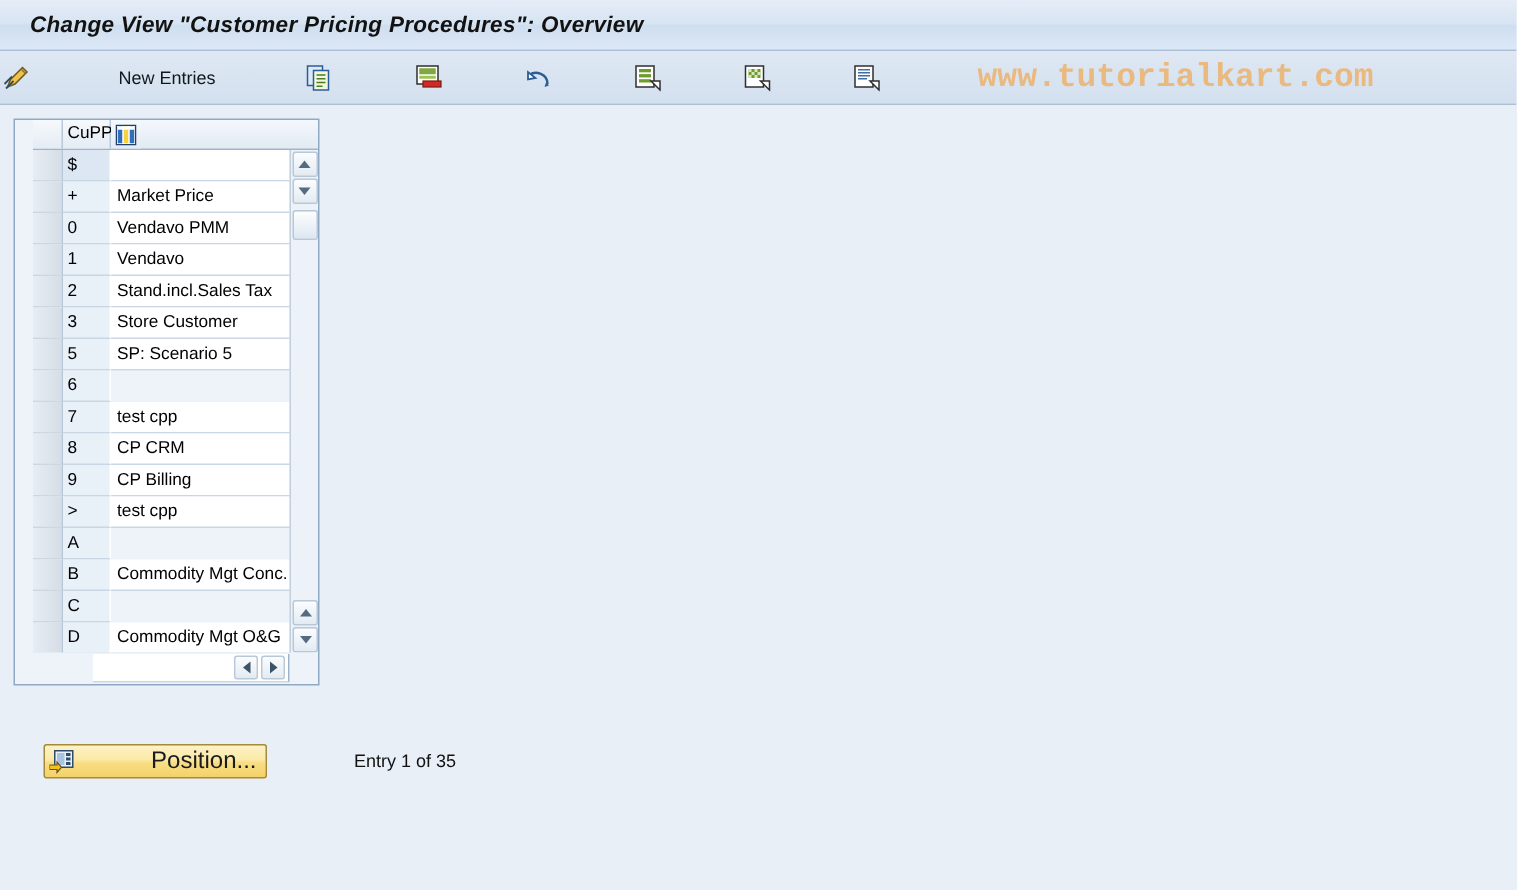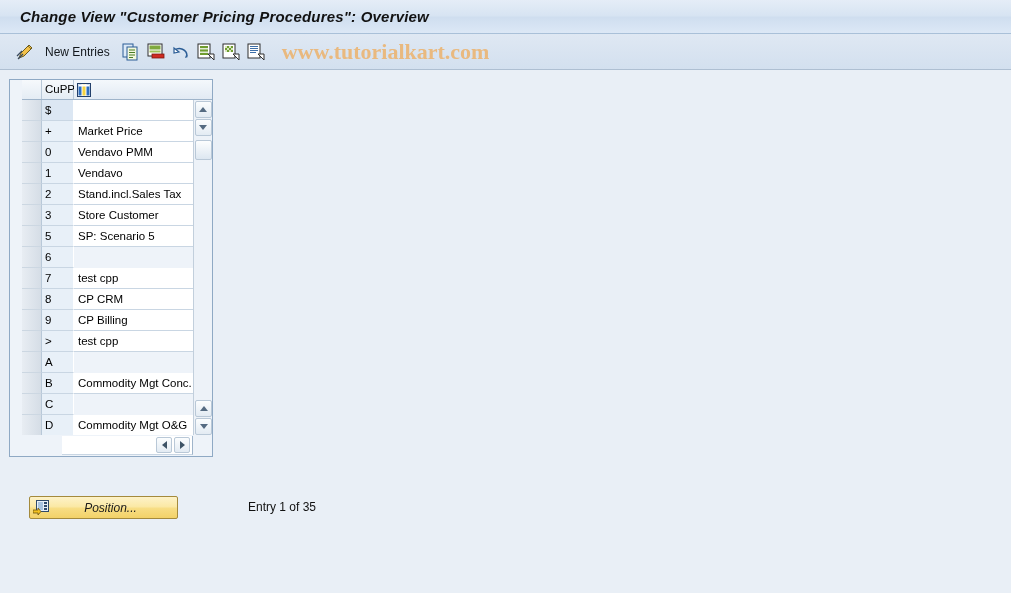--- a/index.html
+++ b/index.html
@@ -36,41 +36,41 @@
     letter-spacing: 0.2px;
   }
 
   
   #toolbar {
     height: 36px;
     background: linear-gradient(to bottom, #dfe8f3 0%, #d3e0ef 100%);
     border-bottom: 1px solid #aebfd2;
     display: flex;
     align-items: center;
-    padding-left: 14px;
     box-sizing: border-box;
     position: relative;
+    gap: 48px;
   }
   .tb-icon {
     width: 22px;
     height: 22px;
     display: inline-flex;
     align-items: center;
     justify-content: center;
     margin-right: 3px;
   }
   .tb-label {
     font-size: 12px;
     color: #13181d;
     margin: 0 10px 0 6px;
     white-space: nowrap;
   }
   #watermark {
     margin-left: 12px;
-    font-family: Liberation Serif, serif;
+    font-family: Liberation Mono, monospace;
     font-size: 22px;
     font-weight: bold;
     color: #e9b97f;
     white-space: nowrap;
     letter-spacing: 0px;
   }
 
   
   #table-panel {
     position: absolute;
@@ -266,29 +266,28 @@
   #position-button .pb-icon {
     width: 18px;
     height: 17px;
     margin-left: 2px;
     display: flex;
     align-items: center;
     justify-content: center;
   }
   #position-button .pb-label {
     flex: 1;
-    text-align: center;
-    font-size: 12px;
+    text-align: right;
+    font-size: 16px;
     color: #1b1b1b;
     padding-right: 6px;
-    font-style: italic;
   }
   #entry-status {
     position: absolute;
-    left: 248px;
+    left: 236px;
     top: 500px;
     font-size: 12px;
     color: #111;
   }
 
   .tri-up {
     width: 0; height: 0;
     border-left: 4px solid transparent;
     border-right: 4px solid transparent;
     border-bottom: 5px solid #556b82;

